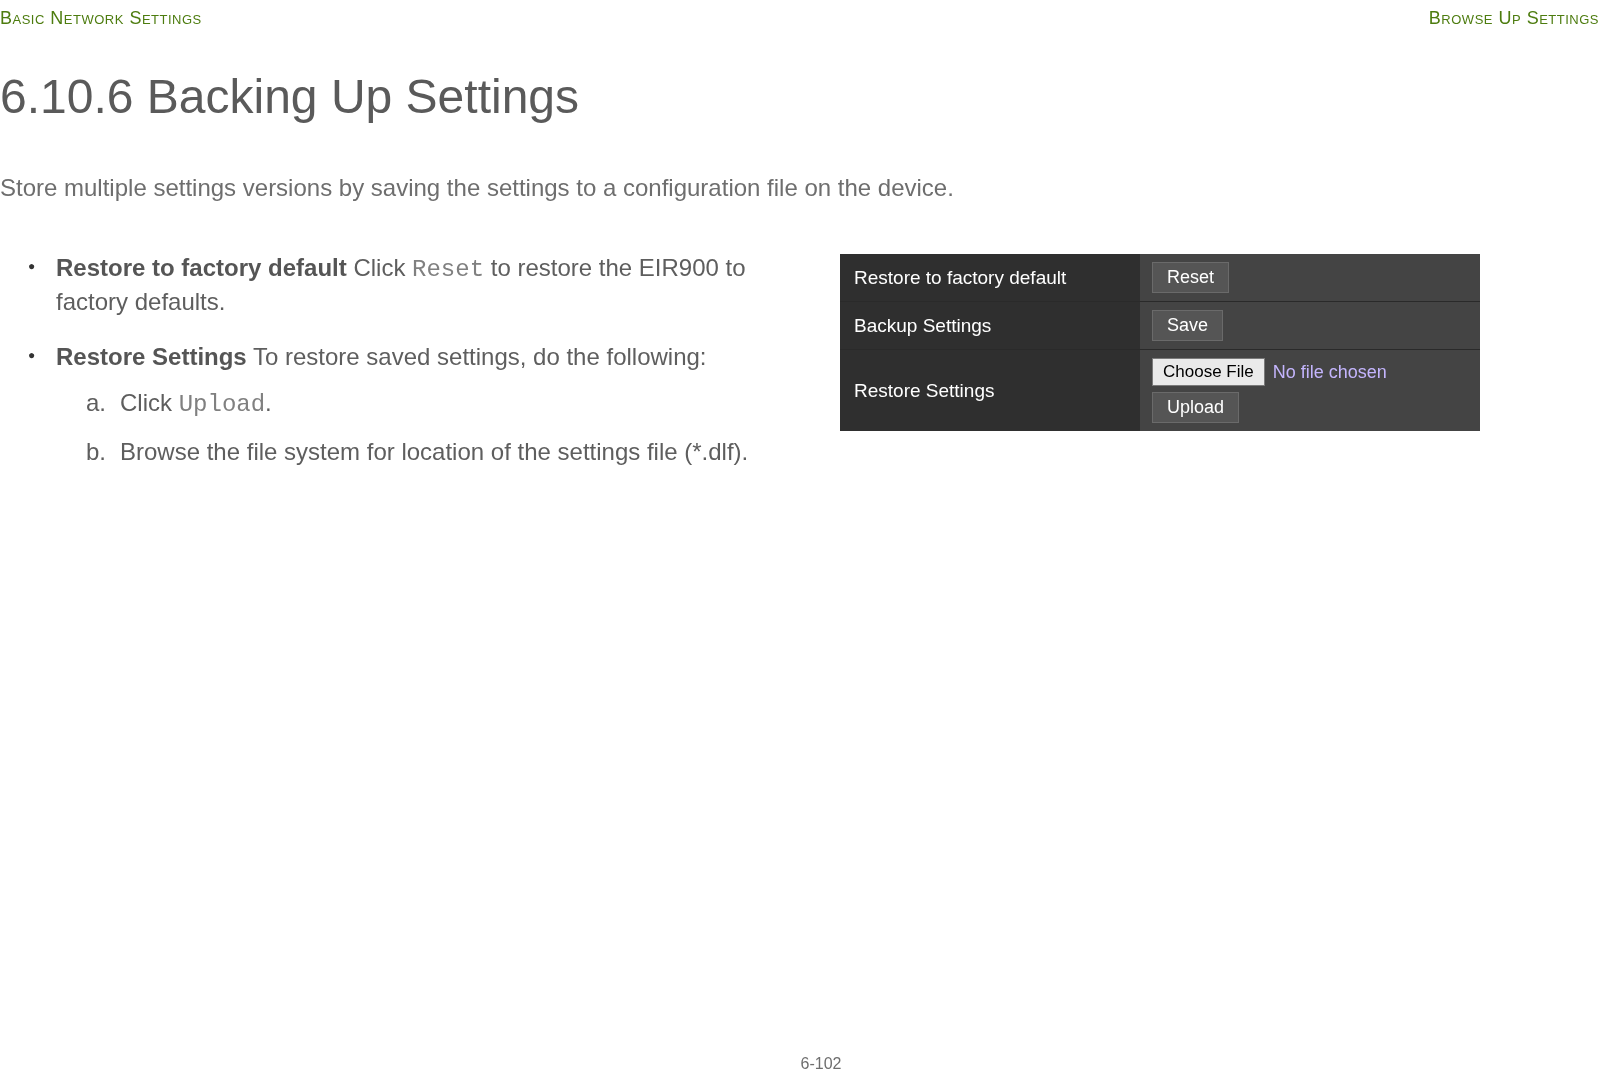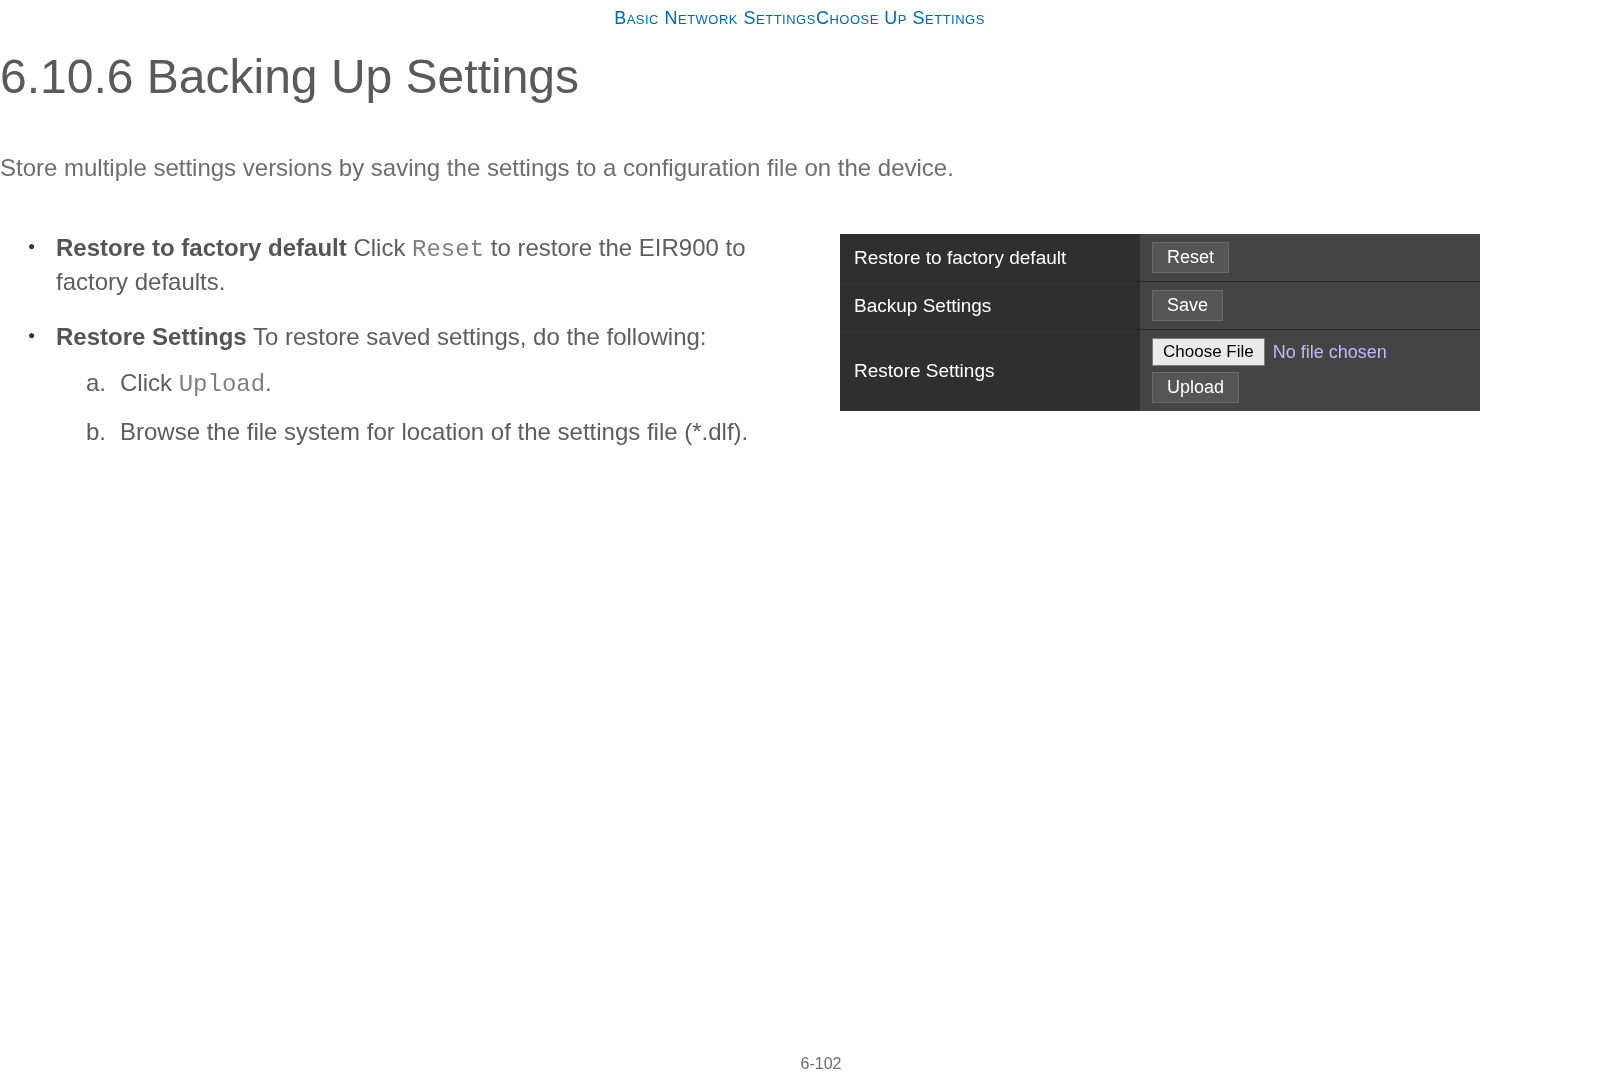--- a/index.html
+++ b/index.html
@@ -7,34 +7,34 @@
       font-family: Arial, Helvetica, sans-serif;
       width: 1599px;
       height: 1091px;
       background: #fff;
       color: #5e5e5e;
       position: relative;
       padding: 0;
     }
     .header-row {
       display: flex;
-      justify-content: center;
+      justify-content: space-between;
       padding: 8px 0 0 0;
       font-size: 18px;
       font-variant: small-caps;
       letter-spacing: 0.5px;
-      color: #0369a1;
+      color: #4d7c0f;
     }
     .header-left { padding-left: 0px; }
     .header-right { padding-right: 0px; }
     h1.section-title {
       font-size: 48px;
       font-weight: 400;
       color: #5a5a5a;
-      margin-top: 20px;
+      margin-top: 40px;
       margin-bottom: 50px;
       font-family: Arial, Helvetica, sans-serif;
     }
     .intro {
       font-size: 24px;
       color: #6e6e6e;
       margin-bottom: 50px;
     }
     .content-row {
       display: flex;
@@ -158,21 +158,21 @@
       font-size: 16px;
       color: #6e6e6e;
       margin-left: 43px;
     }
   </style>
 </head>
 <body>
 
 <div class="header-row">
   <div class="header-left">Basic Network Settings</div>
-  <div class="header-right">Choose Up Settings</div>
+  <div class="header-right">Browse Up Settings</div>
 </div>
 
 <h1 class="section-title">6.10.6 Backing Up Settings</h1>
 
 <p class="intro">Store multiple settings versions by saving the settings to a configuration file on the device.</p>
 
 <div class="content-row">
   <div class="text-col">
     <ul class="bullets">
       <li>

